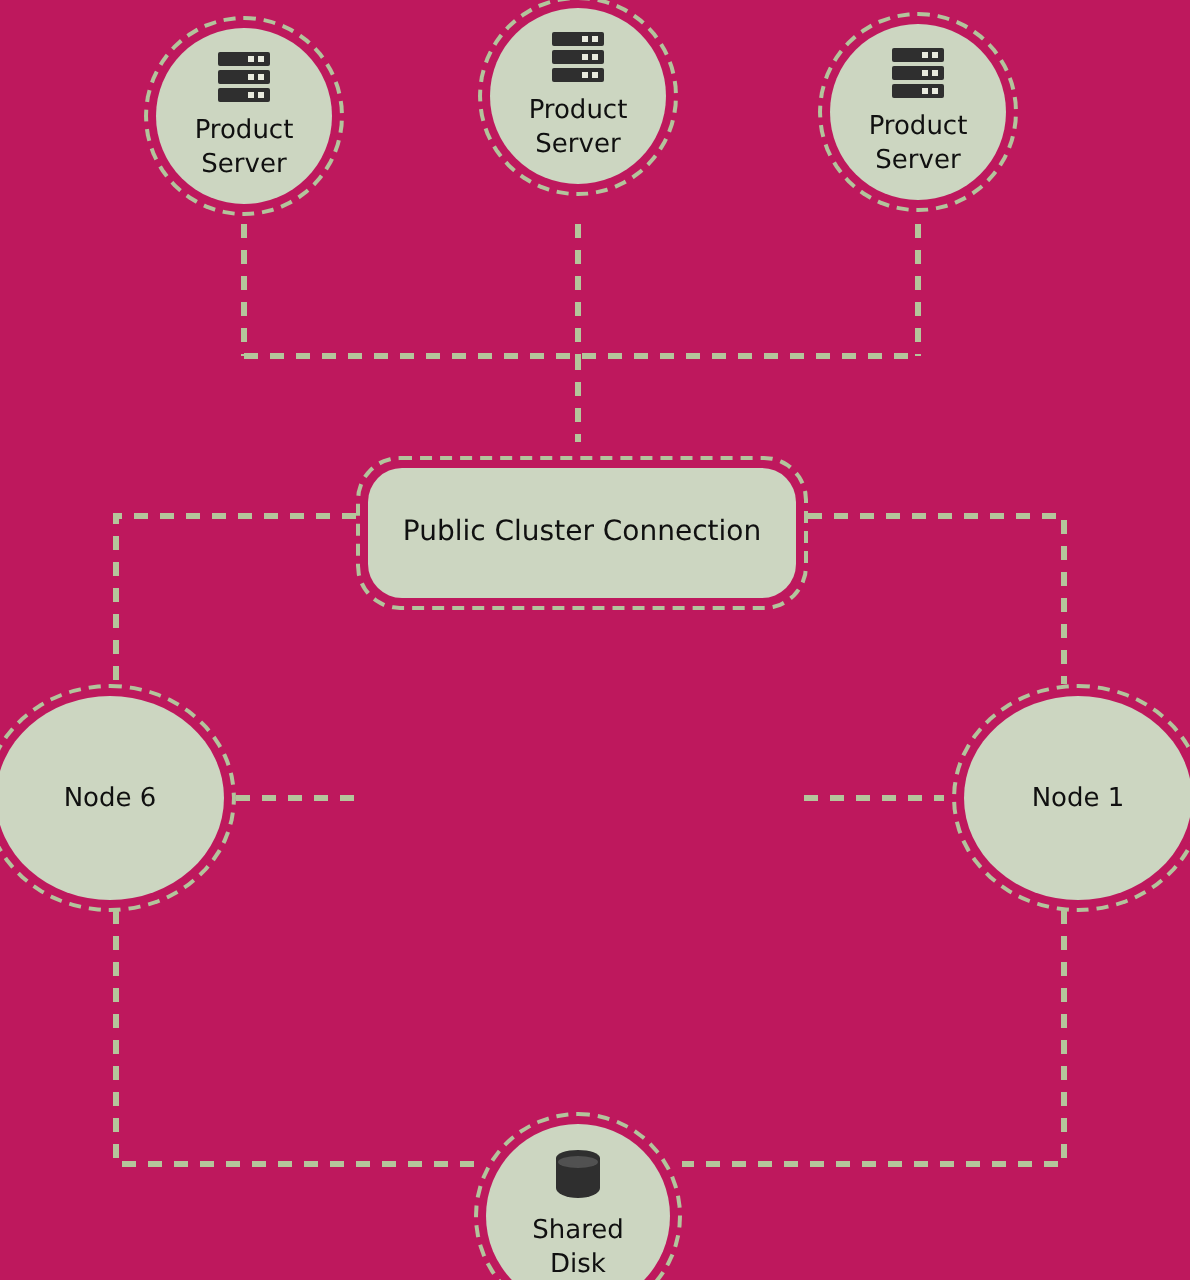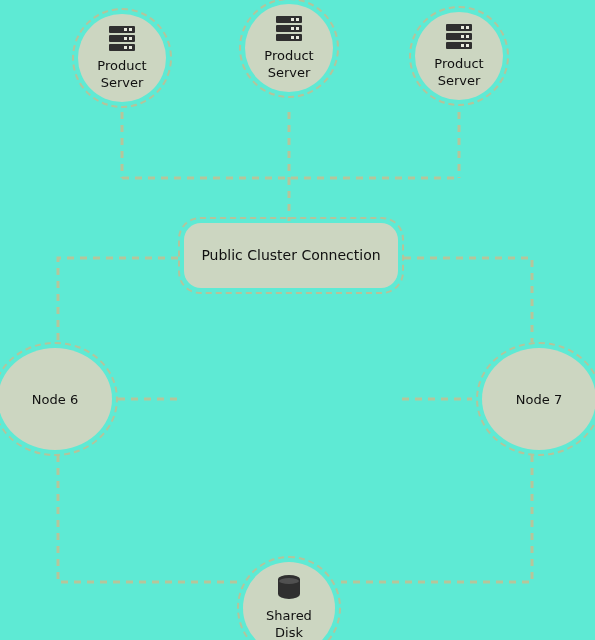--- a/index.html
+++ b/index.html
@@ -10,21 +10,21 @@
   body {
     width: 595px;
     height: 640px;
     font-family: "DejaVu Sans", sans-serif;
     overflow: hidden;
   }
   #diagram {
     position: relative;
     width: 595px;
     height: 640px;
-    background: #5eead4;
+    background: #be185d;
   }
   #wires {
     position: absolute;
     left: 0;
     top: 0;
     width: 595px;
     height: 640px;
   }
 
   
@@ -205,42 +205,42 @@
       <div class="icon-server">
         <div class="bay"></div>
           <div class="bay"></div>
           <div class="bay"></div>
       </div>
       <span class="label-line">Product</span>
       <span class="label-line">Server</span>
     </div>
   </div>
 
-  <div class="node rrect" style="left:178px; top:217px; width:226px; height:77px;">
+  <div class="node rrect" style="left:178px; top:228px; width:226px; height:77px;">
     <div class="dash"></div>
     <div class="fill"></div>
     <div class="content">
       <span>Public Cluster Connection</span>
     </div>
   </div>
 
 
   <div class="node circle" style="left:-8px; top:342px; width:126px; height:114px;">
     <div class="dash"></div>
     <div class="fill"></div>
     <div class="content">
       <span>Node 6</span>
     </div>
   </div>
 
   <div class="node circle" style="left:476px; top:342px; width:126px; height:114px;">
     <div class="dash"></div>
     <div class="fill"></div>
     <div class="content">
-      <span>Node 7</span>
+      <span>Node 1</span>
     </div>
   </div>
 
   <div class="node circle" style="left:237px; top:556px; width:104px; height:104px;">
     <div class="dash"></div>
     <div class="fill"></div>
     <div class="content">
       <div class="icon-disk">
         <div class="body"></div>
         <div class="top"></div>

